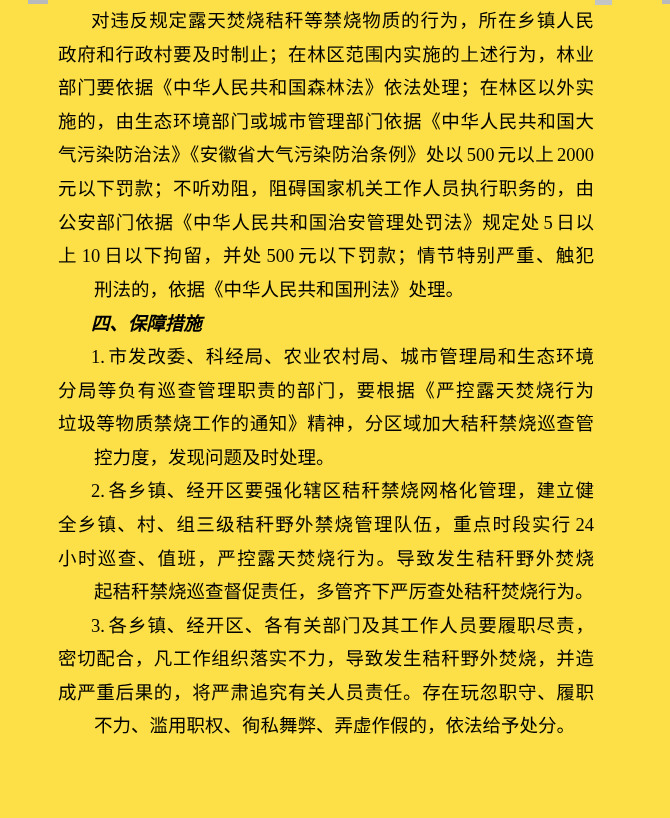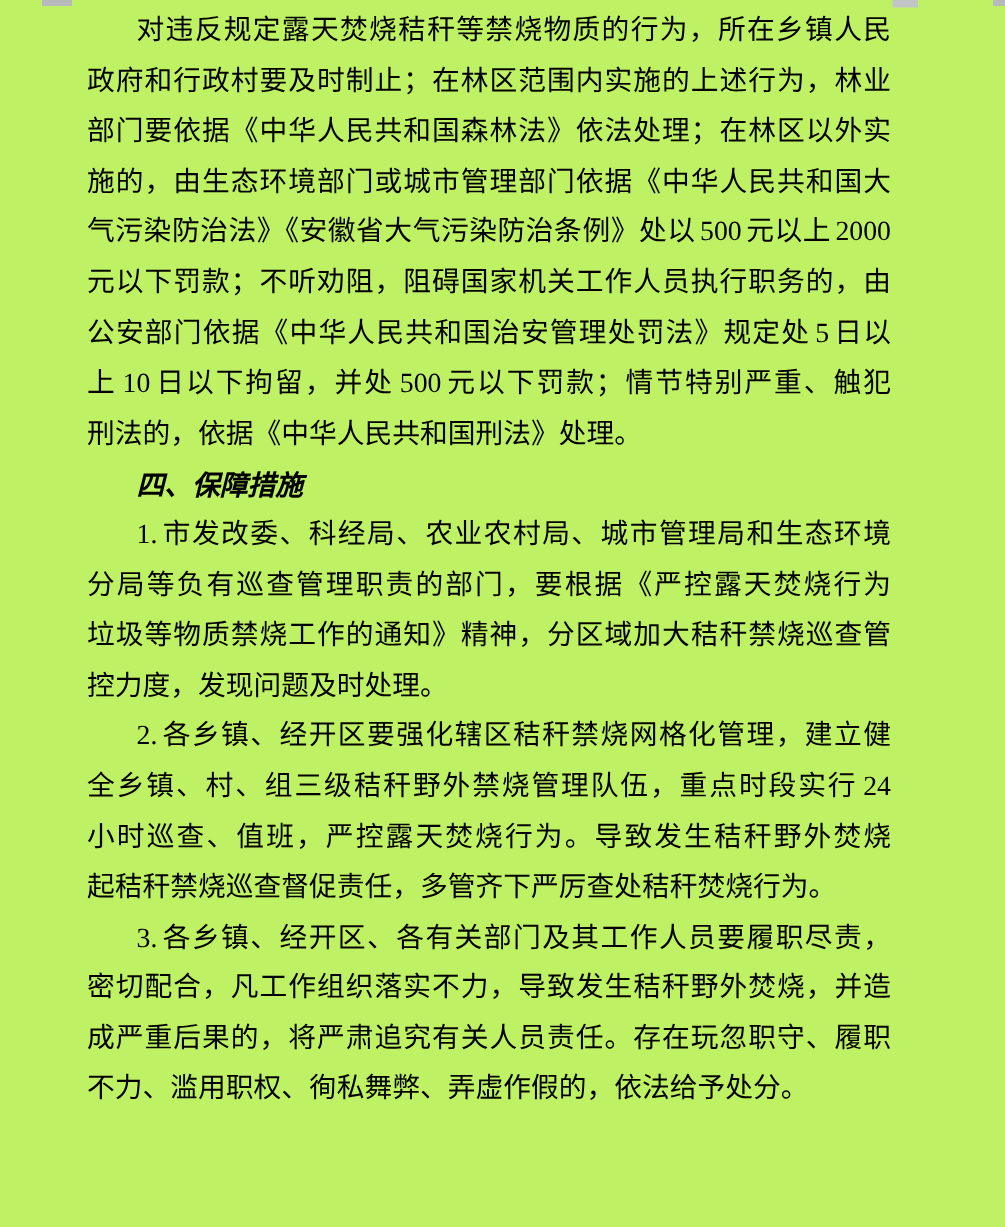--- a/index.html
+++ b/index.html
@@ -4,21 +4,21 @@
 <style>
   html, body {
     margin: 0;
     padding: 0;
     background: #ffffff;
   }
   .page {
     position: relative;
     width: 670px;
     height: 818px;
-    background: #bef264;
+    background: #fde047;
     overflow: hidden;
     font-family: "Liberation Serif", "DejaVu Serif", serif;
   }
   
   .artifact {
     position: absolute;
     top: 0;
     background: #b7b9bc;
   }
   .artifact.a1 { left: 28px;  width: 20px; height: 4px; }
@@ -37,21 +37,21 @@
   .ln {
     height: 33.6px;
     line-height: 33.6px;
     text-align: justify;
     text-align-last: justify;
     word-break: keep-all;
     word-spacing: -2px;
     overflow: hidden;
   }
   .ln.first   { text-indent: 33px; }
-  .ln.end     { text-align: left; text-align-last: left; }
+  .ln.end     { text-align: left; text-align-last: left; margin-left: 36px; }
   .ln.heading {
     text-indent: 33px;
     text-align: left;
     text-align-last: left;
     font-weight: bold;
     font-family: "Liberation Sans", "DejaVu Sans", sans-serif;
     font-style: italic;
   }
 </style>
 </head>

